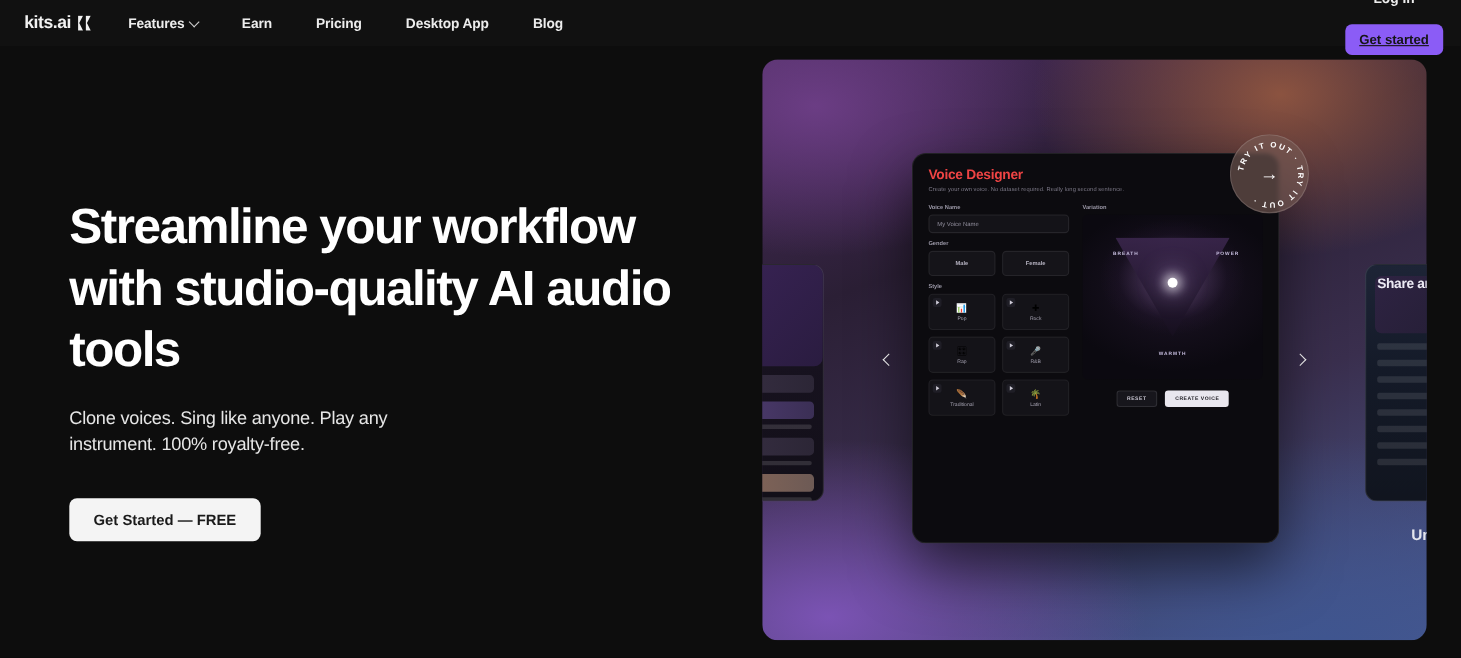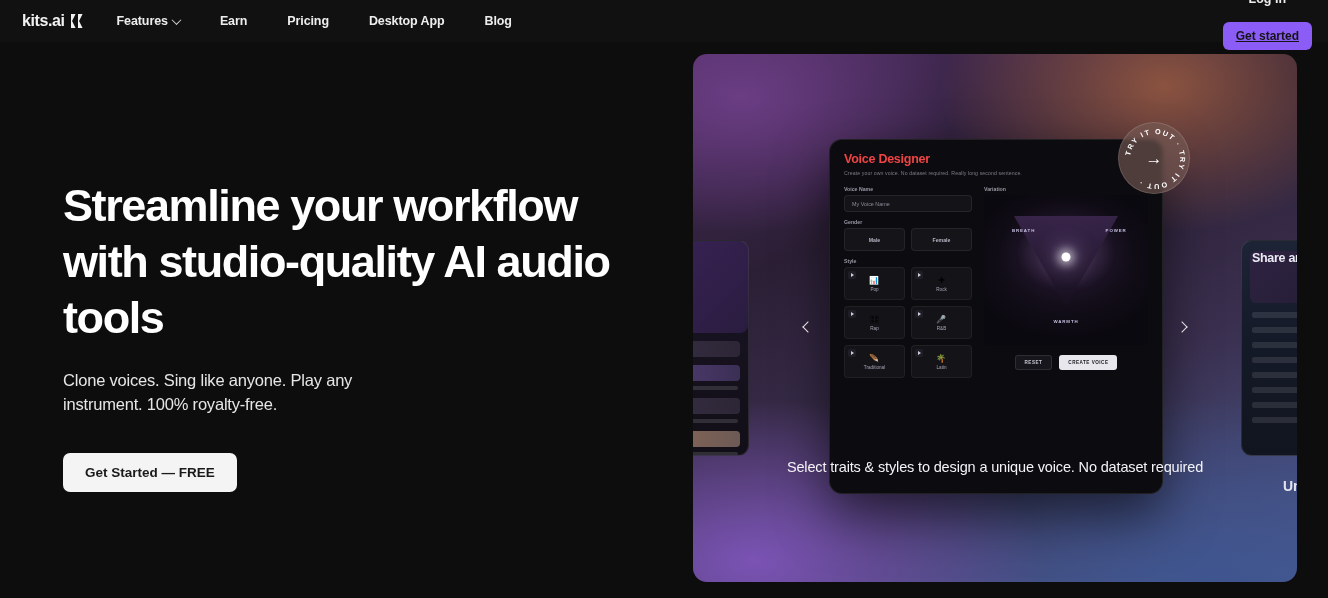--- a/index.html
+++ b/index.html
@@ -384,17 +384,16 @@
           <defs>
               <path id="cpath" d="M36,36 m-25,0 a25,25 0 1,1 50,0 a25,25 0 1,1 -50,0"></path>
             </defs>
           <text font-size="7.2" font-weight="700" letter-spacing="1.6" fill="#ffffff" font-family="Liberation Sans, sans-serif">
             <textPath href="#cpath" startOffset="2%" id="badge-text">TRY IT OUT · TRY IT OUT · </textPath>
           </text>
         </svg>
         <div class="arrow-mid">→</div>
       </div>
 
-      <div class="caption">Select traits &amp; styles to design a unique voice. No dataset required</div>
     </div>
   </div>
 
 </div>
 
 </body></html>

